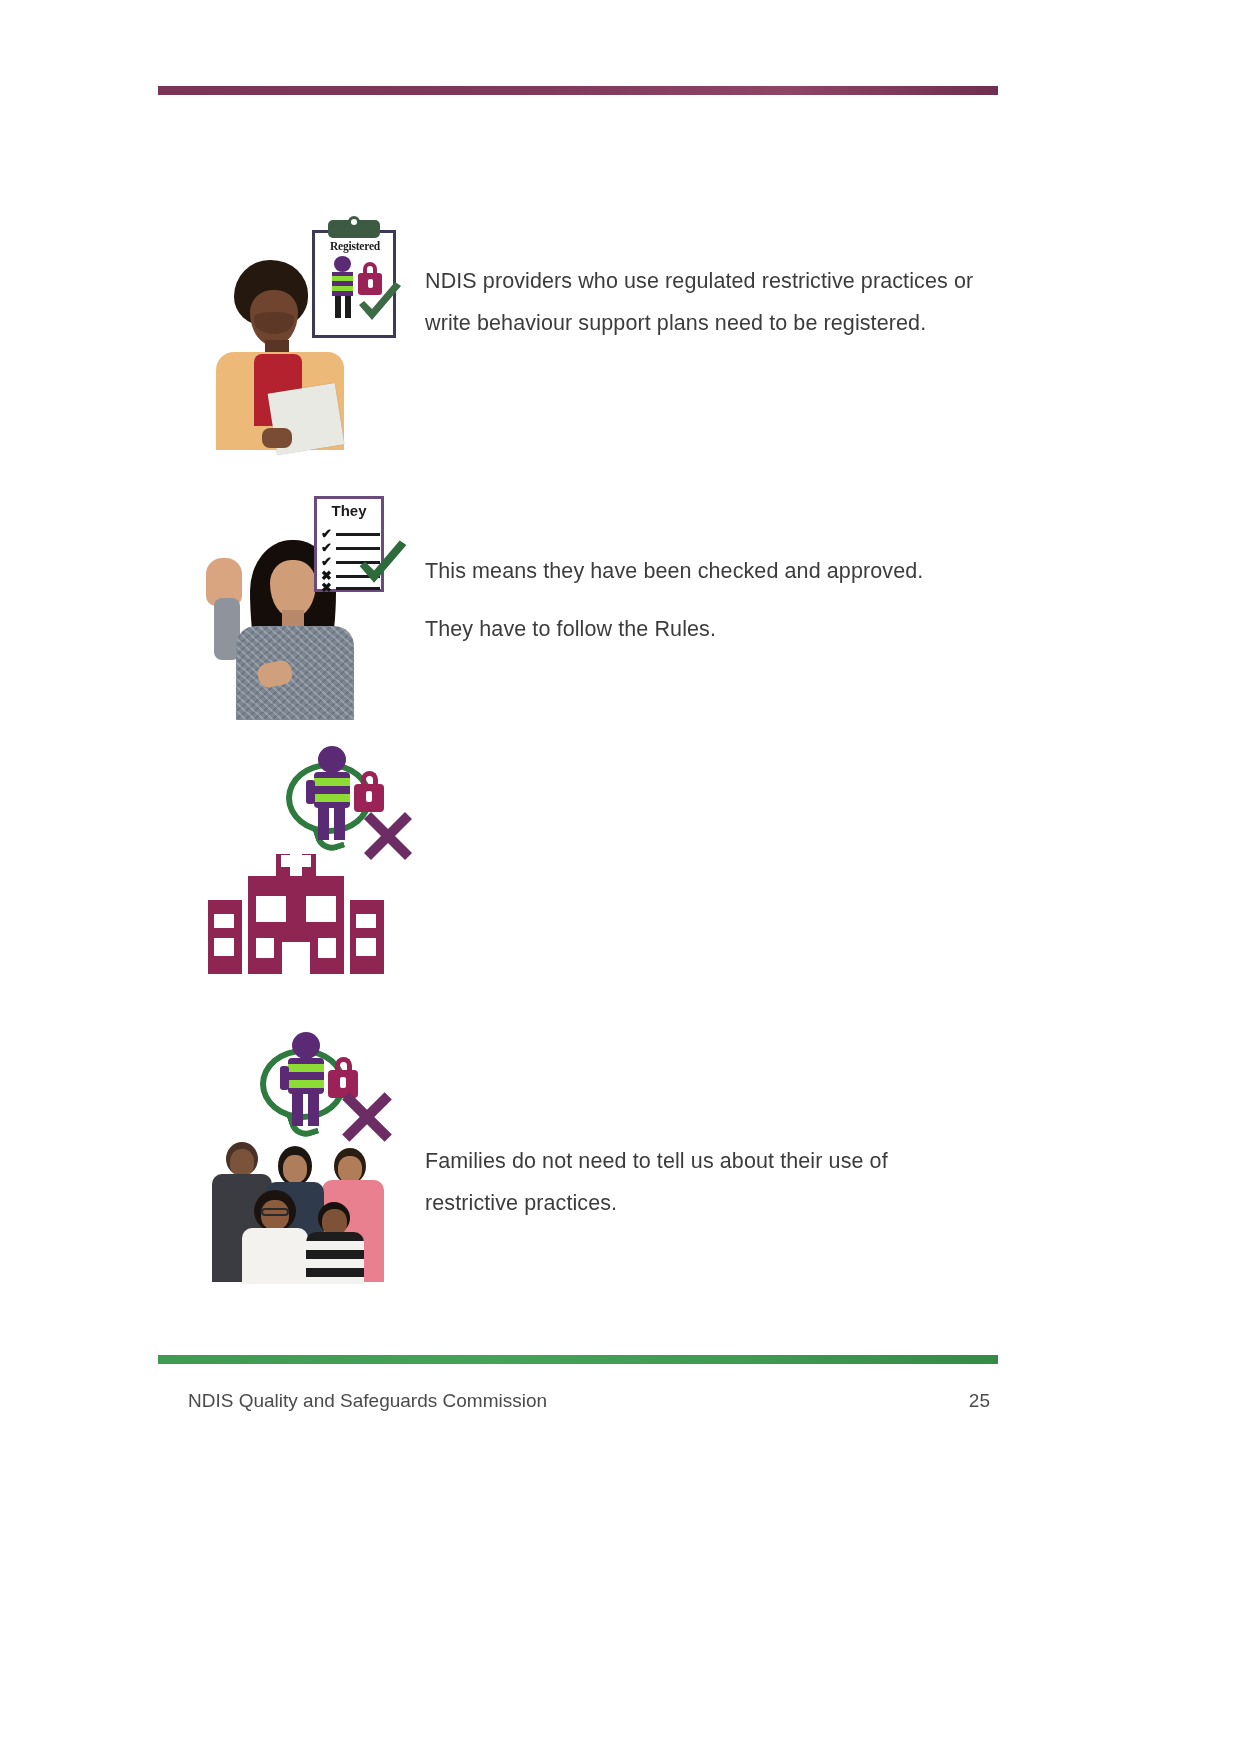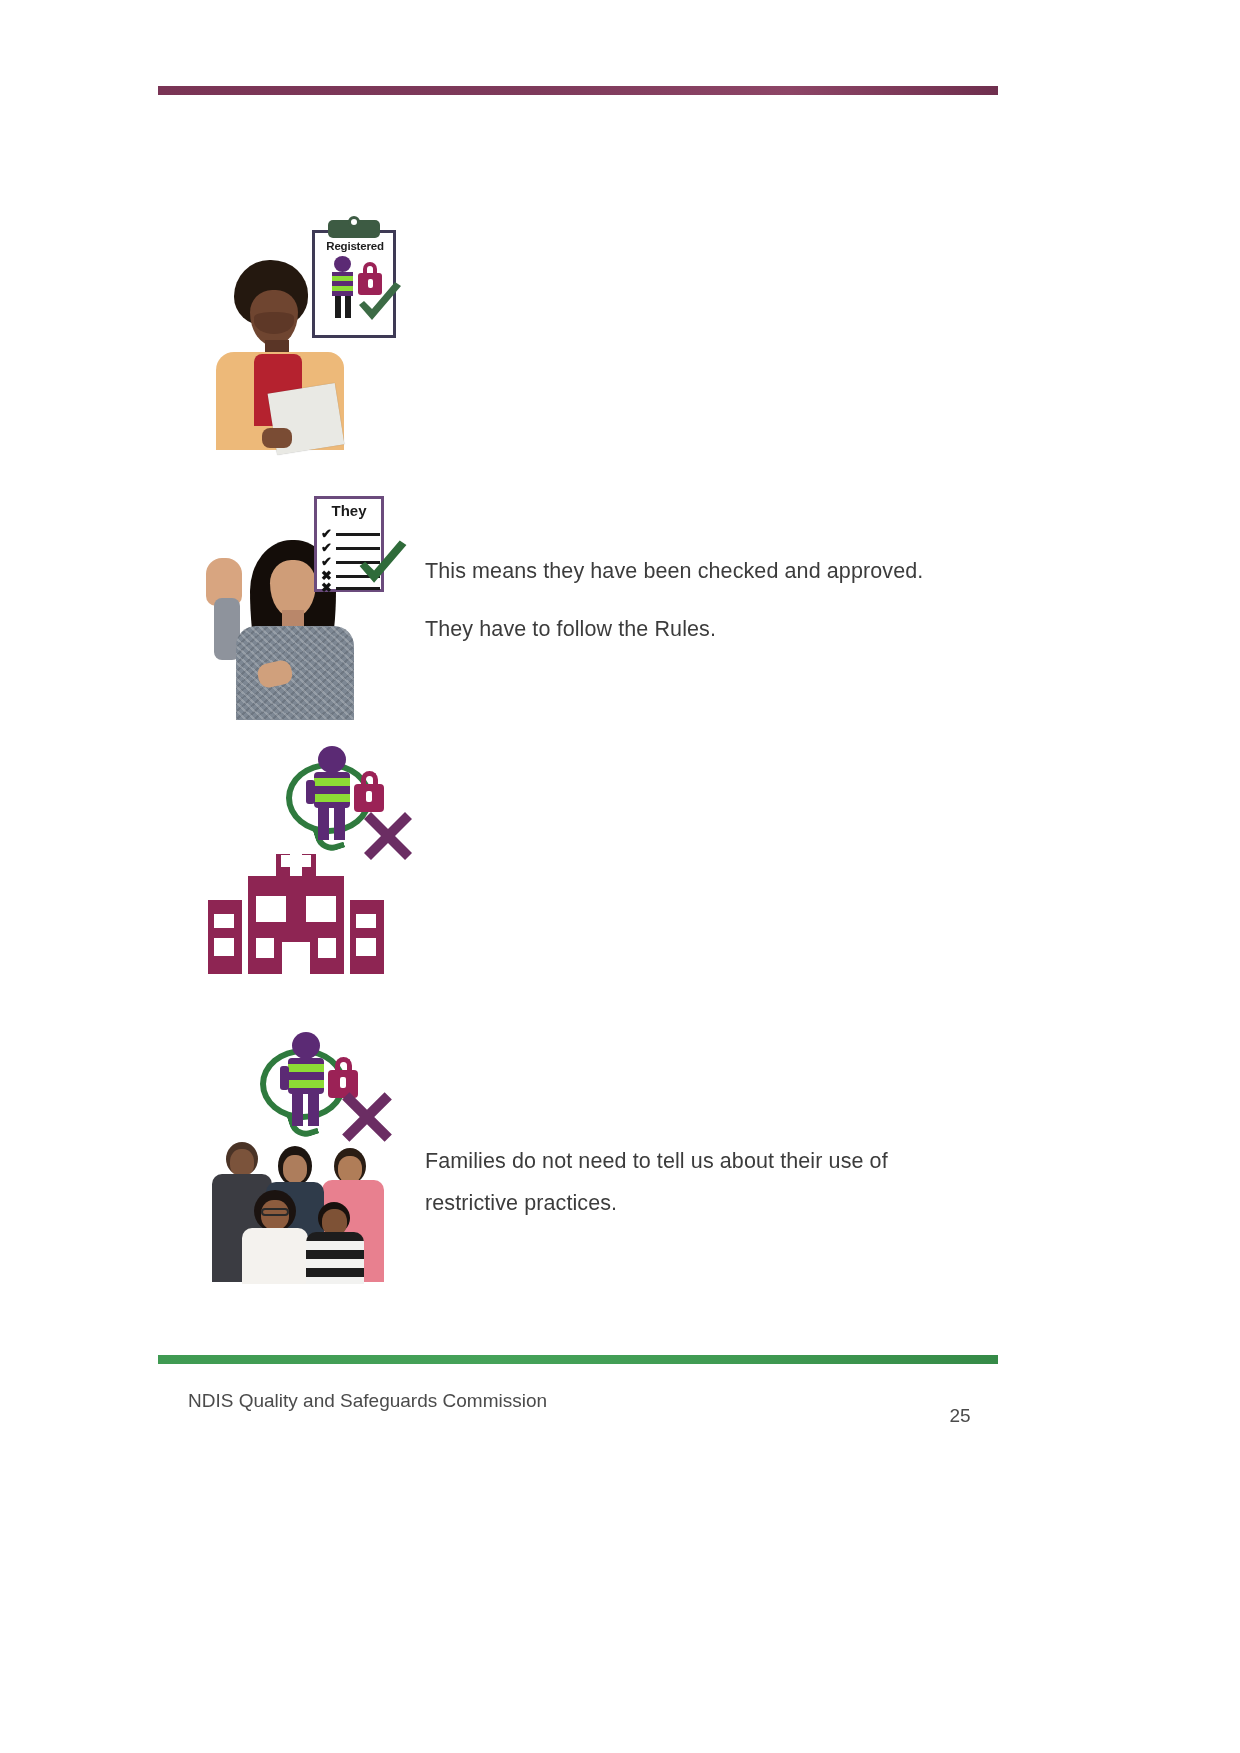--- a/index.html
+++ b/index.html
@@ -203,21 +203,21 @@
   .f-boy { left: 108px; top: 78px; width: 58px; height: 82px; }
   .f-boy .h { left: 12px; top: 0; width: 32px; height: 32px; background: #18110d; }
   .f-boy .fc{ position:absolute; left: 16px; top: 7px; width: 25px; height: 27px; background:#7e5236; border-radius:45%; }
   .f-boy .b { left: 0px; top: 30px; width: 58px; height: 52px;
               background: repeating-linear-gradient(180deg,#1d1d1d 0 9px,#f2f2f0 9px 18px); }
 
   
   .icon { position: absolute; }
 
   
-  .ic-registered { left: 118px; top: 8px; width: 100px; height: 125px; }
+  .ic-registered { left: 118px; top: 8px; width: 100px; height: 125px; font-family: Liberation Serif, serif; }
   .ic-registered .board {
     position: absolute; left: 6px; top: 14px; width: 84px; height: 108px;
     border: 3px solid #3e3a55; background: #ffffff; box-sizing: border-box;
   }
   .ic-registered .clip-bar {
     position: absolute; left: 22px; top: 4px; width: 52px; height: 18px;
     background: #3d5b43; border-radius: 5px;
   }
   .ic-registered .clip-hole {
     position: absolute; left: 42px; top: 0px; width: 12px; height: 12px;
@@ -333,24 +333,23 @@
     left: 188px;
     top: 1390px;
     font-size: 19px;
     color: #4b4b4b;
   }
   .page-number {
     position: absolute;
     left: 930px;
     top: 1390px;
     width: 60px;
-    text-align: center;
+    text-align: right;
     font-size: 19px;
     color: #4b4b4b;
-    margin-top: 15px;
   }
 </style>
 </head>
 <body>
 
 <div class="page">
 
   <div class="header-rule"></div>
 
 
@@ -383,20 +382,23 @@
         <div class="lock-body"></div>
         <div class="lock-key"></div>
         <div class="tick" style="left:48px; top:62px;">
           <svg viewBox="0 0 52 52" width="52" height="52" aria-hidden="true">
             <path d="M5 27 L18 42 L47 8 L41 4 L18 31 L10 23 Z" fill="#3c6b45"></path>
           </svg>
         </div>
       </div>
     </div>
 
+    <div class="body-text" style="width:585px; padding-top:52px;">
+      <p>NDIS providers who use regulated restrictive practices or write behaviour support plans need to be registered.</p>
+    </div>
   </div>
 
   <div class="row" style="top:492px;">
     <div class="visual">
 
       <div class="photo p2">
         <div class="hand-up"></div>
         <div class="arm-up"></div>
         <div class="hair2"></div>
         <div class="face2"></div>

